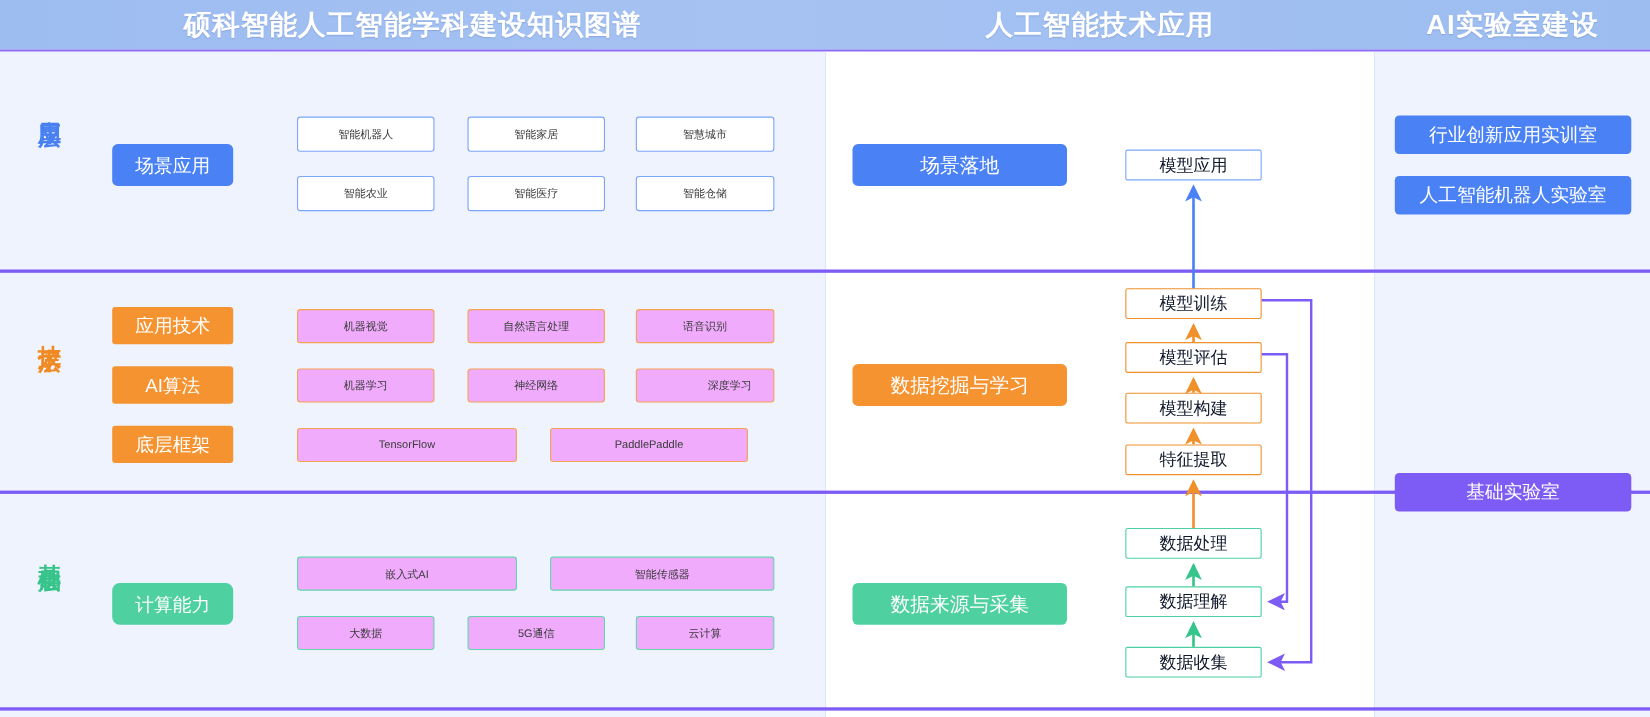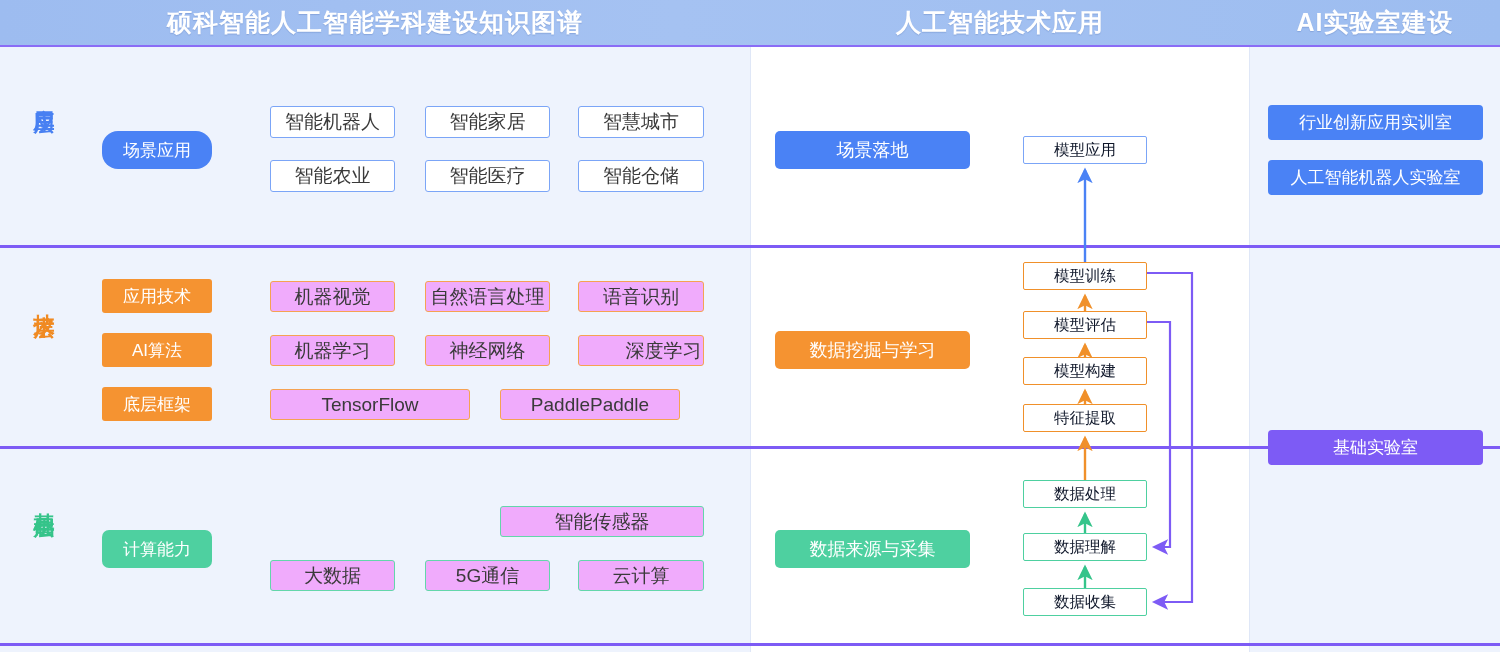--- a/index.html
+++ b/index.html
@@ -54,31 +54,31 @@
   }
   .ln-app  { color: #4880f2; }
   .ln-tech { color: #f08a22; }
   .ln-base { color: #35c48a; }
 
   
   .pill {
     position: absolute;
     display: flex; align-items: center; justify-content: center;
     color: #ffffff; font-size: 17px; font-weight: 500;
-    border-radius: 16px;
+    border-radius: 5px;
   }
   .pill.blue   { background: #4a82f5; }
   .pill.orange { background: #f59331; border-radius: 3px; }
   .pill.green  { background: #4ed0a0; border-radius: 7px; }
 
   
   .obox {
     position: absolute;
     display: flex; align-items: center; justify-content: center;
-    background: #ffffff; font-size: 19px; border-radius: 3px;
+    background: #ffffff; font-size: 10px; border-radius: 3px;
   }
   .obox.blue   { border: 1.6px solid #7ba5f7; color: #3a3a3a; }
   .obox.orange { border: 1.6px solid #f5a252; color: #3a3a3a; }
   .obox.green  { border: 1.6px solid #63d6aa; color: #3a3a3a; }
   .obox.plain  { background: #f0abfc; text-align: right; }
 
   
   .mbig {
     position: absolute;
     display: flex; align-items: center; justify-content: center;
@@ -153,20 +153,21 @@
 
   <div class="obox orange plain" style="left:270px; top:335px; width:125px; height:31px;">机器学习</div>
   <div class="obox orange plain" style="left:425px; top:335px; width:125px; height:31px;">神经网络</div>
   <div class="obox orange plain" style="left:578px; top:335px; width:126px; height:31px;padding-left:45px;">深度学习</div>
 
   <div class="obox orange plain" style="left:270px; top:389px; width:200px; height:31px;">TensorFlow</div>
   <div class="obox orange plain" style="left:500px; top:389px; width:180px; height:31px;">PaddlePaddle</div>
 
   <div class="pill green" style="left:102px; top:530px; width:110px; height:38px;">计算能力</div>
 
+  <div class="obox green plain" style="left:270px; top:506px; width:200px; height:31px;">嵌入式AI</div>
   <div class="obox green plain" style="left:500px; top:506px; width:204px; height:31px;">智能传感器</div>
   <div class="obox green plain" style="left:270px; top:560px; width:125px; height:31px;">大数据</div>
   <div class="obox green plain" style="left:425px; top:560px; width:125px; height:31px;">5G通信</div>
   <div class="obox green plain" style="left:578px; top:560px; width:126px; height:31px;">云计算</div>
 
   <div class="mbig blue" style="left:775px; top:131px; width:195px; height:38px;">场景落地</div>
   <div class="mbig orange" style="left:775px; top:331px; width:195px; height:38px;">数据挖掘与学习</div>
   <div class="mbig green" style="left:775px; top:530px; width:195px; height:38px;">数据来源与采集</div>
 
   <div class="fbox blue" style="left:1023px; top:136px; width:124px; height:28px;">模型应用</div>

